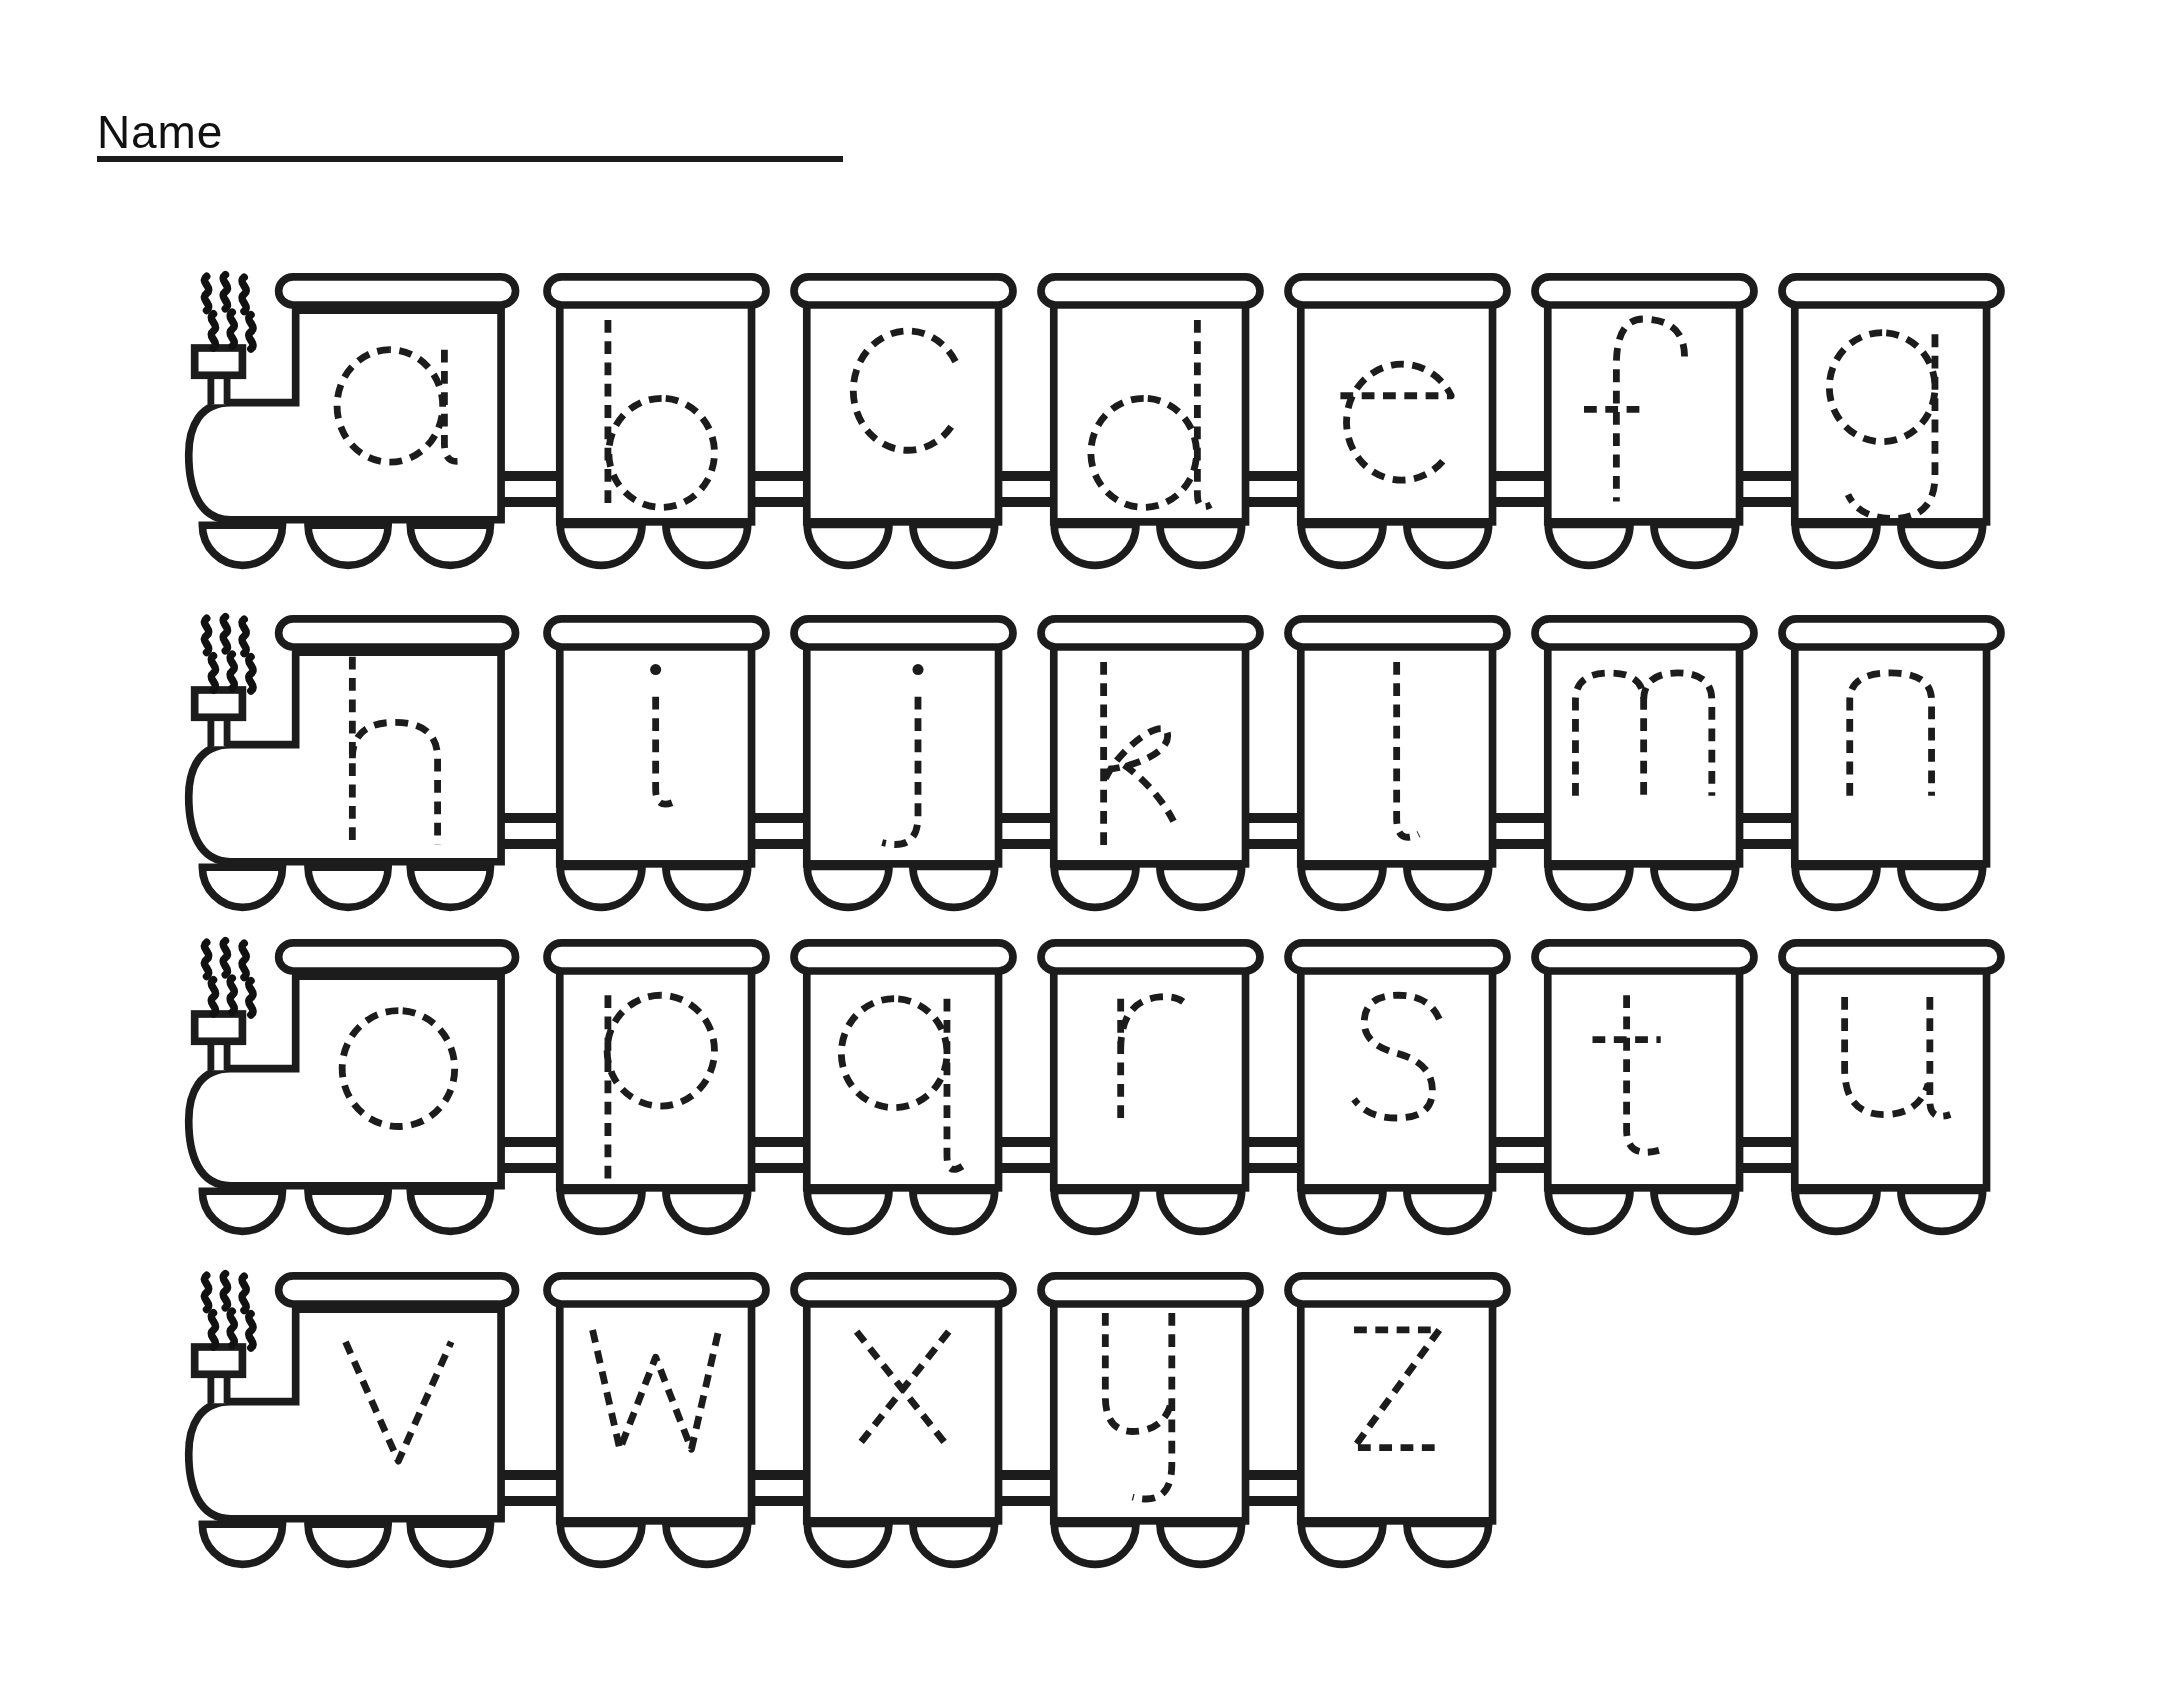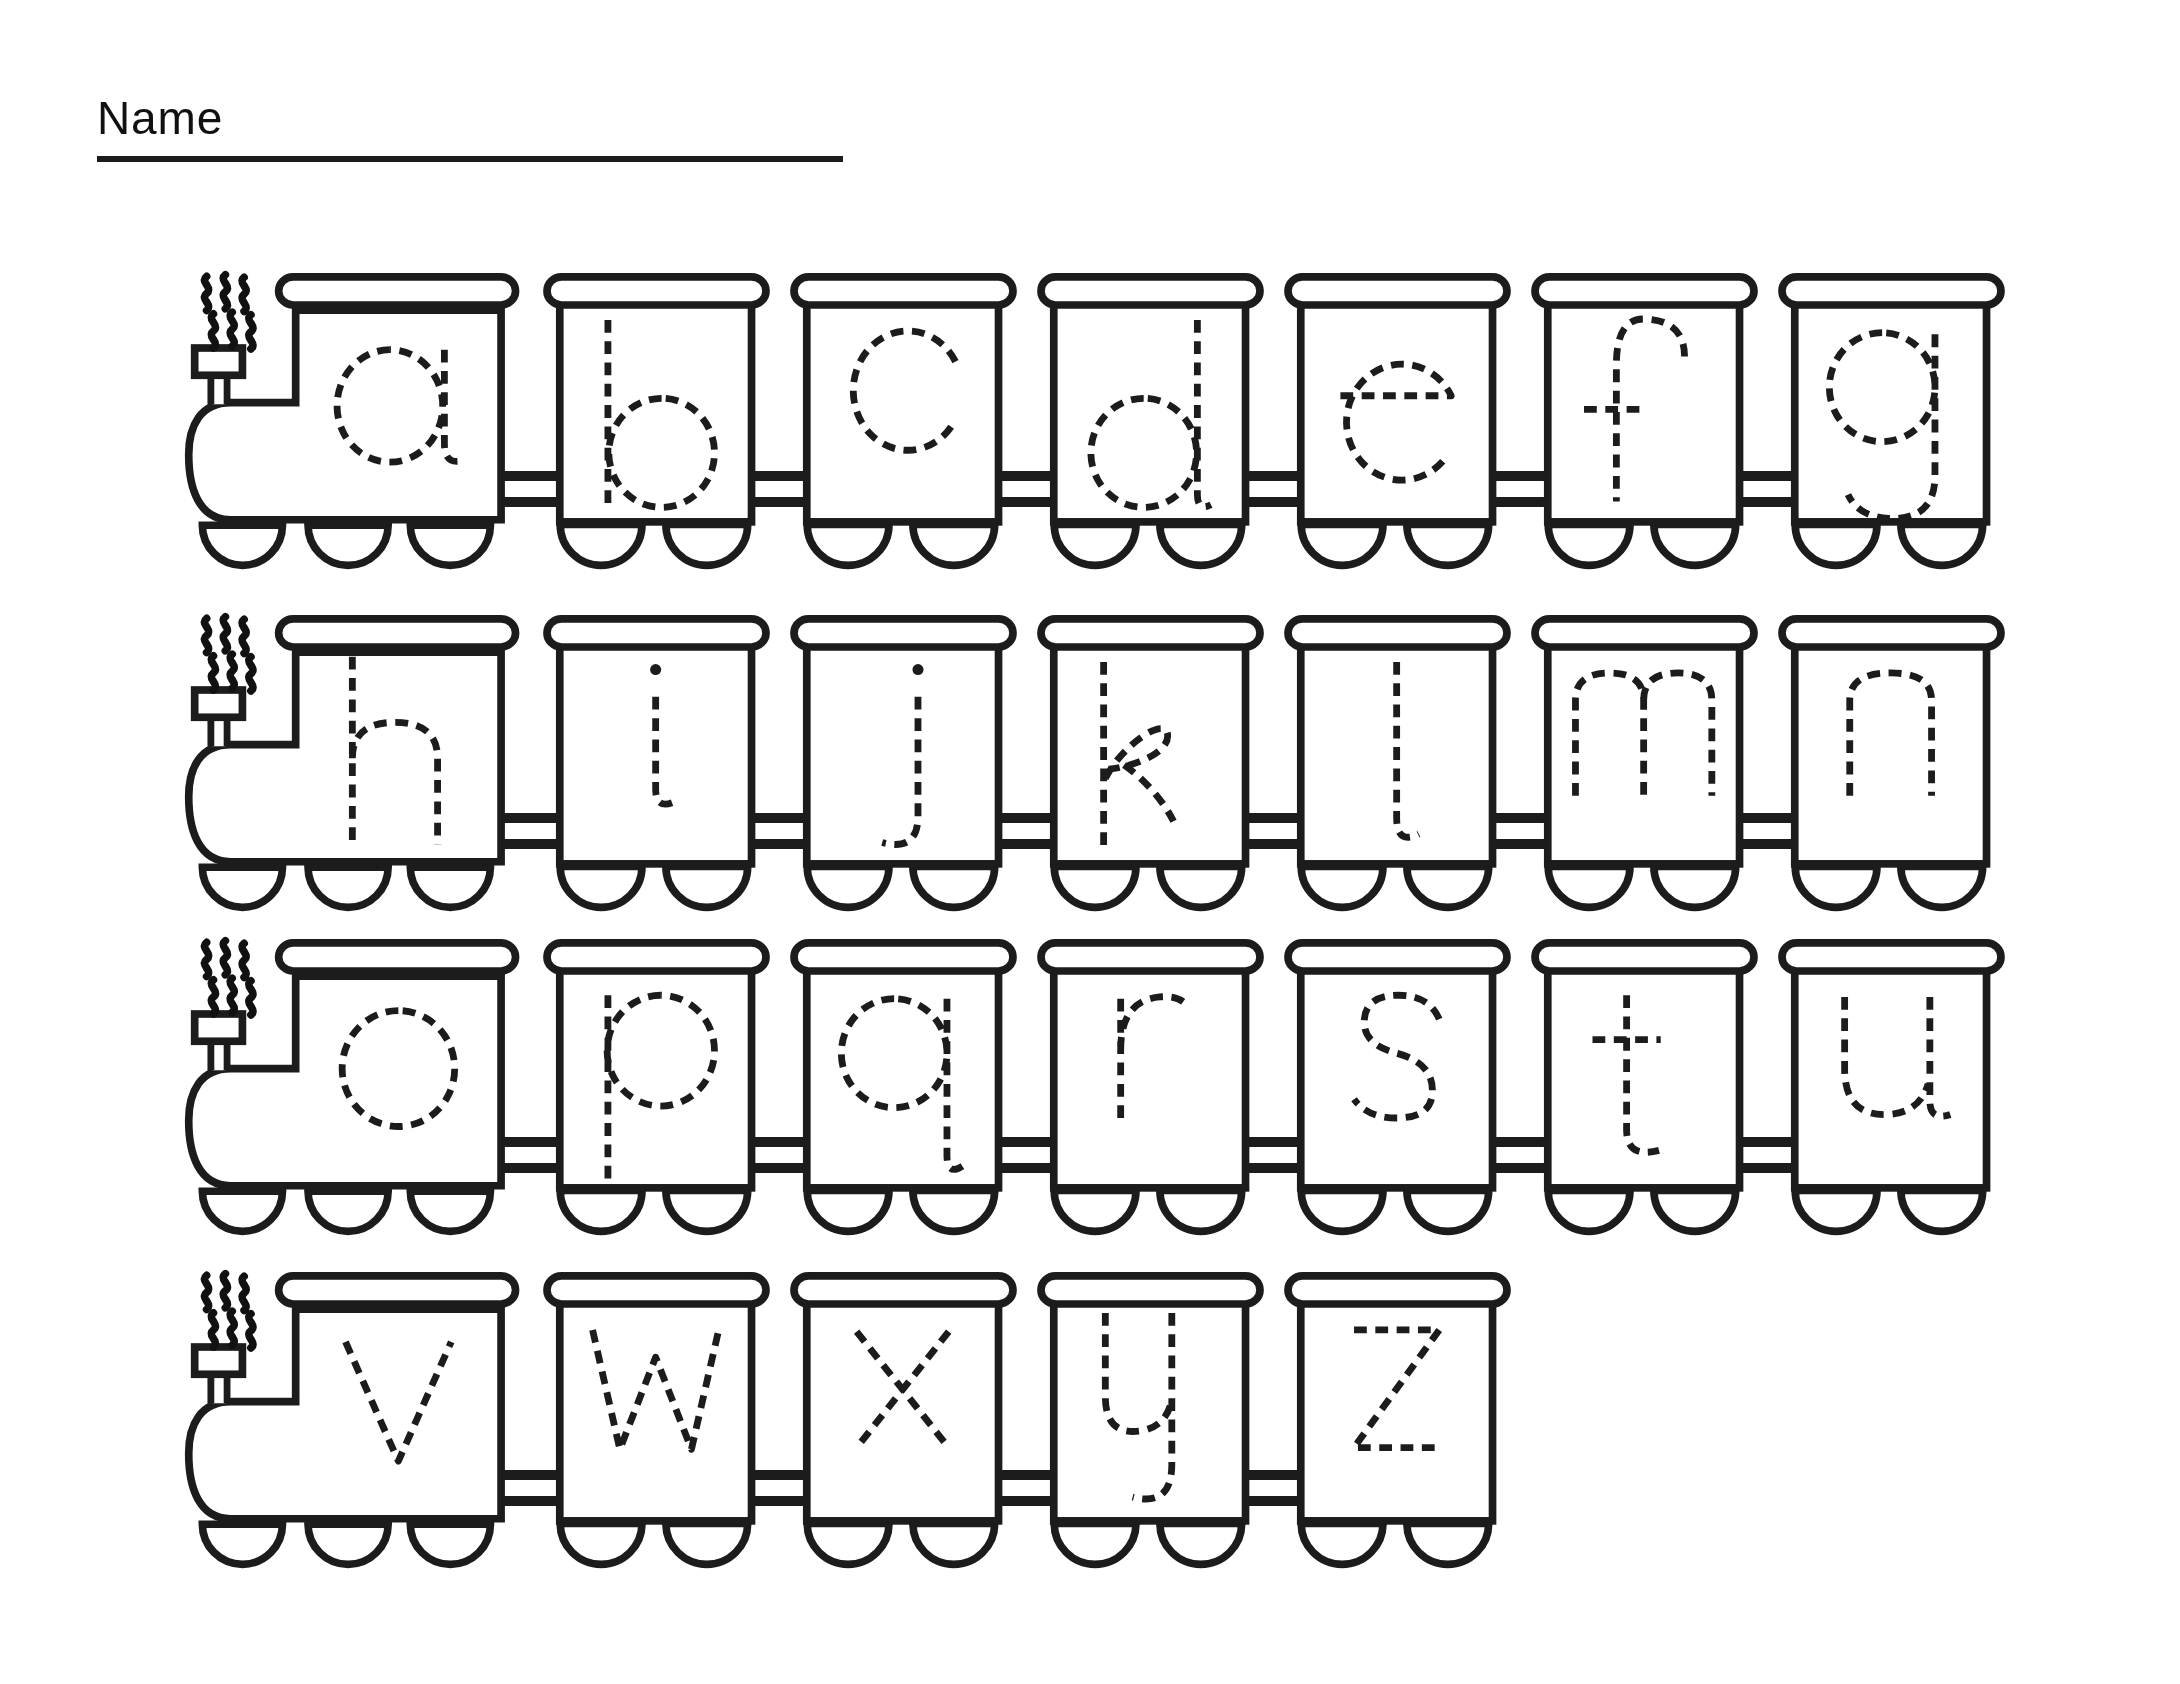--- a/index.html
+++ b/index.html
@@ -4,21 +4,21 @@
 <style>
   html,body{margin:0;padding:0;background:#ffffff;}
   .sheet{
     position:relative;
     width:2181px;height:1685px;
     background:var(--paper,#ffffff);
     font-family:"Liberation Sans", sans-serif;
     overflow:hidden;
   }
   .name-label{
-    position:absolute;left:97px;top:95px;
+    position:absolute;left:97px;top:109px;
     font-size:46px;line-height:1;color:#111111;
     letter-spacing:0.9px;
   }
   .name-line{
     position:absolute;left:97px;top:156px;
     width:746px;height:6px;background:var(--ink,#1c1c1c);
   }
   .train-row{position:absolute;left:181px;width:1829px;height:300px;}
   .engine{position:absolute;left:0;top:0;width:341px;height:300px;z-index:2;}
   .car{position:absolute;top:0;width:227px;height:300px;z-index:2;}

